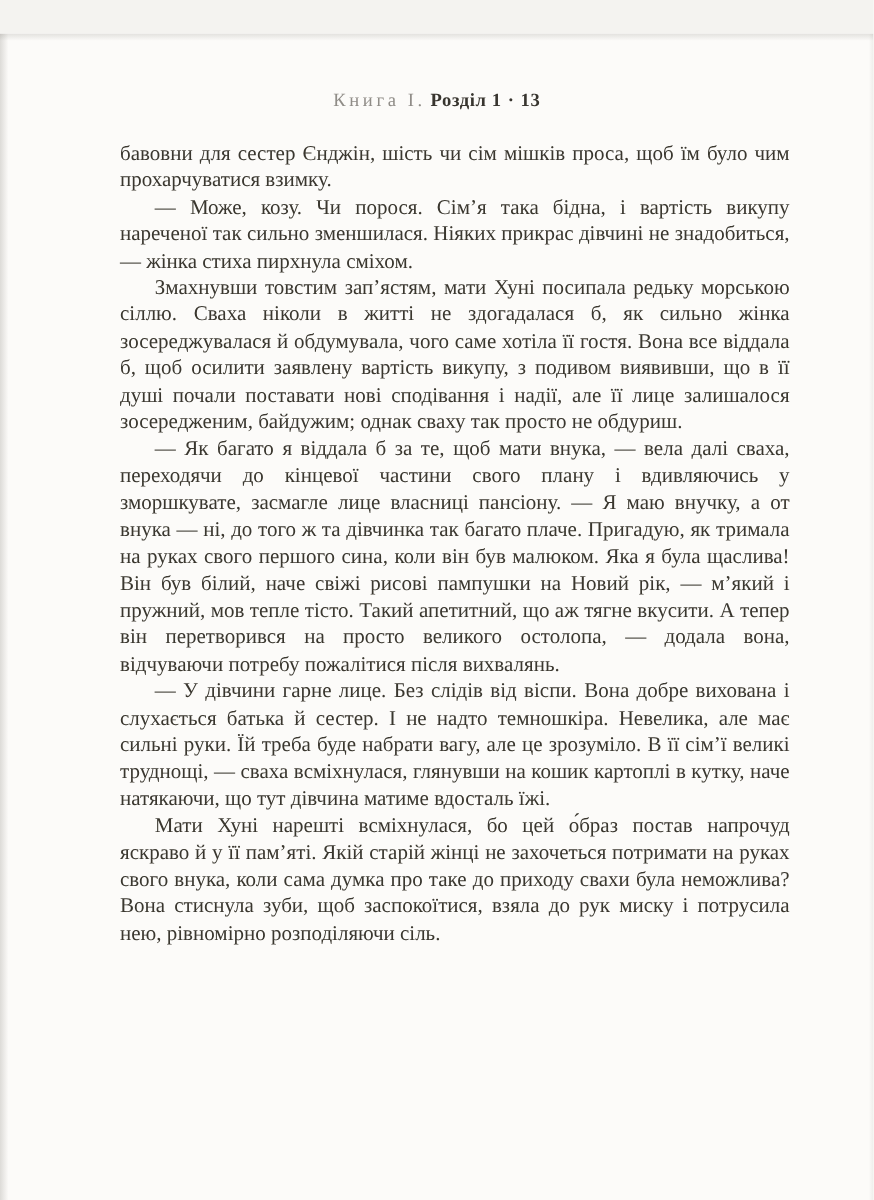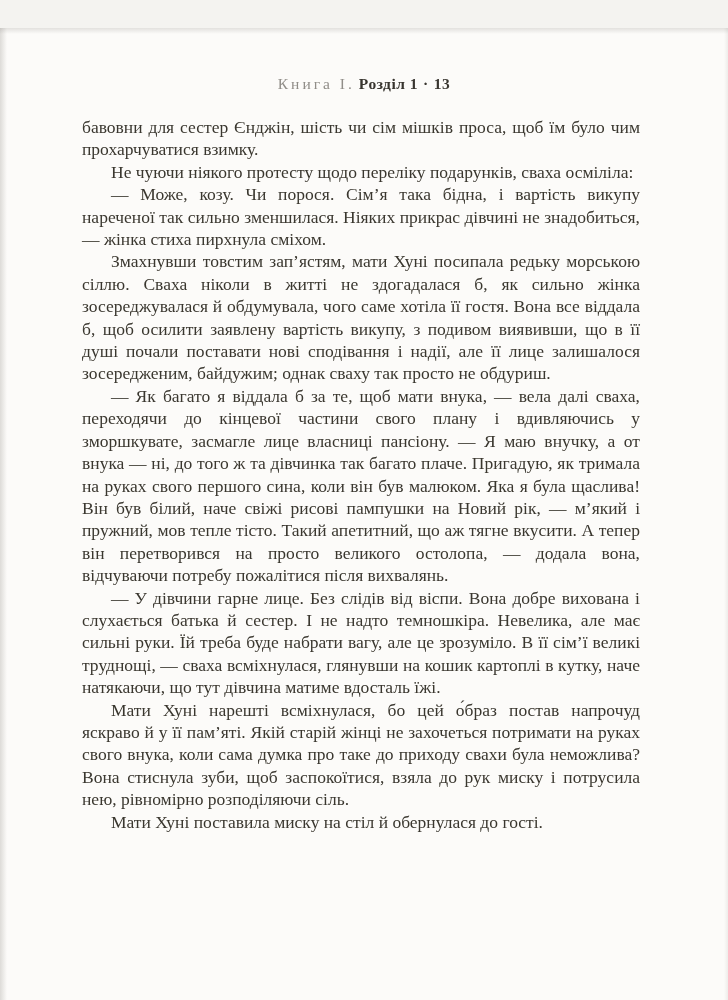--- a/index.html
+++ b/index.html
@@ -61,21 +61,21 @@
     color: #38352f;
     font-weight: bold;
     letter-spacing: 0.5px;
     margin-left: 4px;
   }
   .running-header .sep {
     margin: 0 5px;
   }
   .text-block {
     position: absolute;
-    left: 82px;
+    left: 100px;
     top: 88px;
     width: 558px;
     text-align: justify;
     font-size: 17.5px;
     line-height: 22.4px;
     color: #3a372f;
   }
   .text-block p {
     margin: 0;
     padding: 0;
@@ -89,21 +89,19 @@
 
 <div class="page">
   <div class="edge-top"></div>
   <div class="edge-left"></div>
   <div class="edge-right"></div>
 
   <div class="running-header"><span class="book-label">Книга I.</span><span class="chapter-group"><span>Розділ 1</span><span class="sep">·</span><span>13</span></span></div>
 
   <div class="text-block">
     <p>бавовни для сестер Єнджін, шість чи сім мішків проса, щоб їм було чим прохарчуватися взимку.</p>
-    <p class="indent">Не чуючи ніякого протесту щодо переліку подарунків, сваха осміліла:</p>
     <p class="indent">— Може, козу. Чи порося. Сім’я така бідна, і вартість викупу нареченої так сильно зменшилася. Ніяких прикрас дівчині не знадобиться, — жінка стиха пирхнула сміхом.</p>
     <p class="indent">Змахнувши товстим зап’ястям, мати Хуні посипала редьку морською сіллю. Сваха ніколи в житті не здогадалася б, як сильно жінка зосереджувалася й обдумувала, чого саме хотіла її гостя. Вона все віддала б, щоб осилити заявлену вартість викупу, з подивом виявивши, що в її душі почали поставати нові сподівання і надії, але її лице залишалося зосередженим, байдужим; однак сваху так просто не обдуриш.</p>
     <p class="indent">— Як багато я віддала б за те, щоб мати внука, — вела далі сваха, переходячи до кінцевої частини свого плану і вдивляючись у зморшкувате, засмагле лице власниці пансіону. — Я маю внучку, а от внука — ні, до того ж та дівчинка так багато плаче. Пригадую, як тримала на руках свого першого сина, коли він був малюком. Яка я була щаслива! Він був білий, наче свіжі рисові пампушки на Новий рік, — м’який і пружний, мов тепле тісто. Такий апетитний, що аж тягне вкусити. А тепер він перетворився на просто великого остолопа, — додала вона, відчуваючи потребу пожалітися після вихвалянь.</p>
     <p class="indent">— У дівчини гарне лице. Без слідів від віспи. Вона добре вихована і слухається батька й сестер. І не надто темношкіра. Невелика, але має сильні руки. Їй треба буде набрати вагу, але це зрозуміло. В її сім’ї великі труднощі, — сваха всміхнулася, глянувши на кошик картоплі в кутку, наче натякаючи, що тут дівчина матиме вдосталь їжі.</p>
     <p class="indent">Мати Хуні нарешті всміхнулася, бо цей о́браз постав напрочуд яскраво й у її пам’яті. Якій старій жінці не захочеться потримати на руках свого внука, коли сама думка про таке до приходу свахи була неможлива? Вона стиснула зуби, щоб заспокоїтися, взяла до рук миску і потрусила нею, рівномірно розподіляючи сіль.</p>
-    <p class="indent">Мати Хуні поставила миску на стіл й обернулася до гості.</p>
   </div>
 </div>
 
 </body></html>

